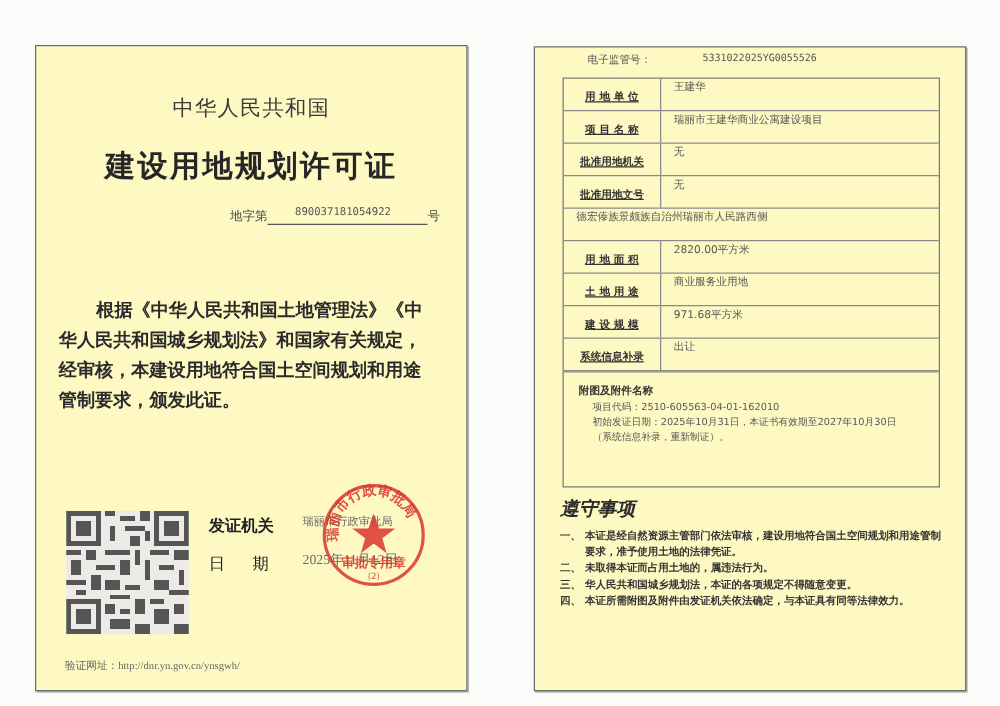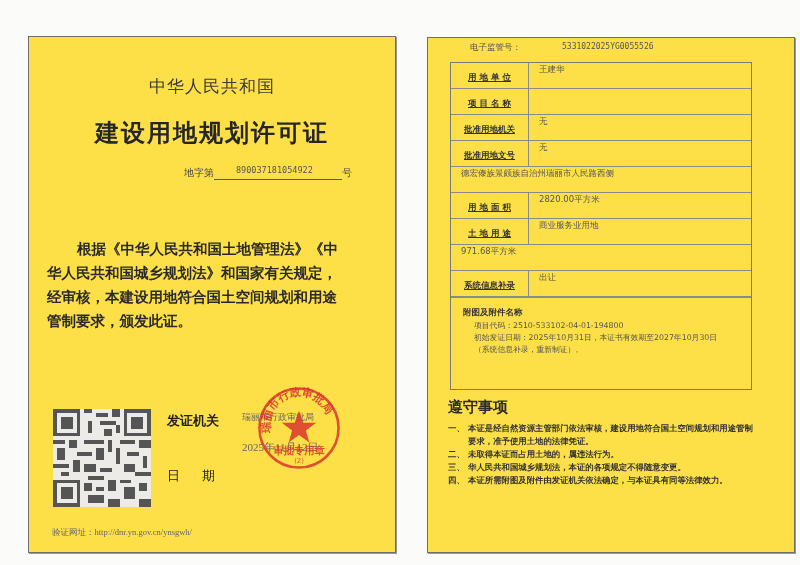--- a/index.html
+++ b/index.html
@@ -3,24 +3,23 @@
 <meta charset="utf-8">
 <style>
   html, body { margin:0; padding:0; }
   body {
     width:800px; height:565px; position:relative; overflow:hidden;
     background:#fbfbfa;
     font-family: "DejaVu Sans", "Liberation Sans", sans-serif;
     color:#2b2b2b;
   }
   .page {
-    position:absolute; background:#fde047;
+    position:absolute; background:#fef9c3;
     border:1px solid #6e6e6e;
     box-shadow: 1px 1px 0 #9a9a9a;
-    padding-left: 22px;
   }
   #left-page { left:28px; top:36px; width:344px; height:515px; }
   #right-page { left:427px; top:37px; width:344px; height:514px; }
 
   .country {
     position:absolute; left:0; width:100%; top:38px; text-align:center;
     font-family:"DejaVu Serif","Liberation Serif",serif; font-size:17px; color:#3a3a3a; letter-spacing:1px;
   }
   .title {
     position:absolute; left:0; width:100%; top:80px; text-align:center;
@@ -35,42 +34,42 @@
   .certno .num { position:absolute; left:22px; top:-2px; font-size:8.5px; color:#555; font-family:"DejaVu Sans Mono","Liberation Mono",monospace; }
   .body-text {
     position:absolute; left:18px; top:200px; width:316px;
     font-size:14.5px; line-height:24px; color:#2a2a2a; font-weight:bold;
   }
   .body-text .indent { display:inline-block; width:30px; }
   .qr {
     position:absolute; left:24px; top:365px; width:98px; height:112px;
   }
   .issuer-label { position:absolute; left:138px; top:375px; font-size:13px; font-weight:bold; color:#222; }
-  .date-label { position:absolute; left:138px; top:405px; font-size:13px; color:#222; letter-spacing:22px;margin-top:25px; }
+  .date-label { position:absolute; left:138px; top:405px; font-size:13px; color:#222; letter-spacing:22px; }
   .issuer-val { position:absolute; left:213px; top:374px; font-size:9px; color:#666; font-family:"Liberation Serif",serif; }
   .date-val { position:absolute; left:213px; top:403px; font-size:11px; color:#666; font-family:"Liberation Serif",serif; }
   .seal { position:absolute; left:227px; top:348px; width:86px; height:86px; }
   .verify { position:absolute; left:23px; top:490px; font-size:8.5px; color:#666; font-family:"Liberation Serif",serif; }
 
   .monitor { position:absolute; left:42px; top:4px; font-size:8.5px; color:#555; }
   .monitor .v { position:absolute; left:92px; top:0; white-space:nowrap; font-family:"DejaVu Sans Mono","Liberation Mono",monospace; font-size:8px; }
   .tbl {
     position:absolute; left:22px; top:24px; width:300px; border:1px solid #7a7a7a; border-collapse:collapse;
   }
   .row { display:flex; height:25px; border-bottom:1px solid #8a8a8a; }
   .row:last-child { border-bottom:none; }
   .row .lab {
     width:78px; border-right:1px solid #8a8a8a; font-size:8.5px; font-weight:bold; color:#333;
     display:flex; align-items:flex-end; justify-content:center; padding-bottom:4px; box-sizing:border-box;text-decoration:underline;
   }
   .row .val { flex:1; font-size:8.5px; color:#555; padding:1px 0 0 10px; }
   .attach { height:91px; position:relative; border-top:1px solid #8a8a8a; }
   .attach .h { position:absolute; left:12px; top:9px; font-size:8.5px; font-weight:bold; color:#333; }
   .attach .l { position:absolute; left:23px; font-size:7.8px; color:#555; white-space:nowrap; }
-  .notice-title { position:absolute; left:20px; top:360px; font-size:15px; color:#2c2c2c; font-weight:bold; }
+  .notice-title { position:absolute; left:20px; top:360px; font-size:15px; color:#2c2c2c; font-weight:bold;font-style:italic; }
   .notices { position:absolute; left:20px; top:384px; width:305px; font-size:8.4px; color:#333; line-height:13px; font-weight:bold; }
   .notices .n { display:flex; }
   .notices .idx { width:20px; flex:none; }
 </style>
 </head>
 <body>
 
 <div id="left-page" class="page">
   <div class="country">中华人民共和国</div>
   <div class="title">建设用地规划许可证</div>
@@ -162,20 +161,21 @@
     <span class="v">5331022025YG0055526</span>
   </div>
 
   <div class="tbl">
     <div class="row">
         <div class="lab">用 地 单 位</div>
         <div class="val">王建华</div>
       </div>
     <div class="row">
         <div class="lab">项 目 名 称</div>
+        <div class="val">瑞丽市王建华商业公寓建设项目</div>
       </div>
     <div class="row">
         <div class="lab">批准用地机关</div>
         <div class="val">无</div>
       </div>
     <div class="row">
         <div class="lab">批准用地文号</div>
         <div class="val">无</div>
       </div>
     <div class="row">
@@ -183,29 +183,30 @@
       </div>
     <div class="row">
         <div class="lab">用 地 面 积</div>
         <div class="val">2820.00平方米</div>
       </div>
     <div class="row">
         <div class="lab">土 地 用 途</div>
         <div class="val">商业服务业用地</div>
       </div>
     <div class="row">
+        <div class="lab">建 设 规 模</div>
         <div class="val">971.68平方米</div>
       </div>
     <div class="row">
         <div class="lab">系统信息补录</div>
         <div class="val">出让</div>
       </div>
     <div class="attach">
       <div class="h">附图及附件名称</div>
-      <div class="l" style="top:22px">项目代码：2510-533102-04-01-194800</div>
+      <div class="l" style="top:22px">项目代码：2510-605563-04-01-162010</div>
       <div class="l" style="top:34px">初始发证日期：2025年10月31日，本证书有效期至2027年10月30日</div>
       <div class="l" style="top:46px">（系统信息补录，重新制证）。</div>
     </div>
   </div>
 
   <div class="notice-title">遵守事项</div>
   <div class="notices">
     <div class="n">
         <span class="idx">一、</span>
         <span>本证是经自然资源主管部门依法审核，建设用地符合国土空间规划和用途管制要求，准予使用土地的法律凭证。</span>

